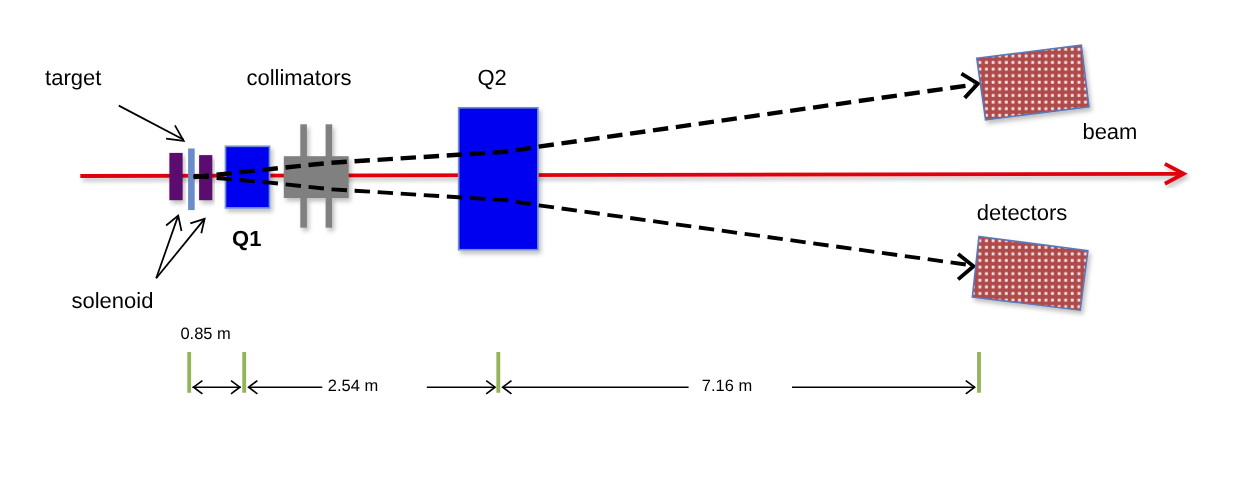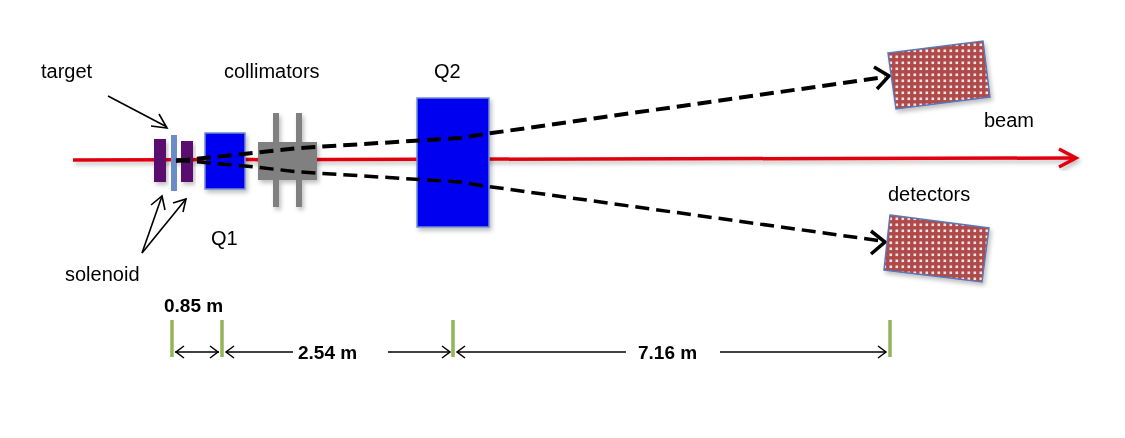--- a/index.html
+++ b/index.html
@@ -1,19 +1,19 @@
 <!DOCTYPE html>
 <html><head>
 <meta charset="utf-8">
 <style>
   html, body { margin: 0; padding: 0; background: #ffffff; }
   body { width: 1125px; height: 438px; position: relative; overflow: hidden; }
   #stage { position: absolute; left: 0; top: 0; width: 1125px; height: 438px; }
   .lbl { position: absolute; font-family: "Liberation Sans", "DejaVu Sans", sans-serif; font-size: 20px; color: #000; white-space: nowrap; line-height: 1; }
-  .lbl.small { font-size: 19px; font-weight: bold; }
+  .lbl.small { font-size: 15px; }
 </style>
 </head>
 <body>
 
 <div id="stage">
   <svg width="1125" height="438" viewBox="0 0 1125 438" xmlns="http://www.w3.org/2000/svg">
     <defs>
       <pattern id="detgrid" width="6" height="6" patternUnits="userSpaceOnUse">
         <rect width="6" height="6" fill="#b04848"></rect>
         <rect x="1.5" y="1.5" width="2.6" height="2.6" fill="#f4e6e6"></rect>
@@ -90,21 +90,21 @@
       <polyline points="465,346 457,352 465,358"></polyline>
       <line x1="720" y1="352" x2="886" y2="352"></line>
       <polyline points="878,346 886,352 878,358"></polyline>
     </g>
   </svg>
 
   
   <div class="lbl" style="left:41px; top:61px;">target</div>
   <div class="lbl" style="left:224px; top:61px;">collimators</div>
   <div class="lbl" style="left:434px; top:61px;">Q2</div>
-  <div class="lbl" style="left:211px; top:228px;">Q1</div>
+  <div class="lbl" style="left:211px; top:208px;font-weight:bold;">Q1</div>
   <div class="lbl" style="left:984px; top:110px;">beam</div>
   <div class="lbl" style="left:888px; top:184px;text-align:right;">detectors</div>
   <div class="lbl" style="left:65px; top:264px;text-align:right;">solenoid</div>
 
   <div class="lbl small" style="left:164px; top:296px;">0.85 m</div>
   <div class="lbl small" style="left:298px; top:343px;">2.54 m</div>
   <div class="lbl small" style="left:638px; top:343px;text-align:center;">7.16 m</div>
 </div>
 
 </body></html>

